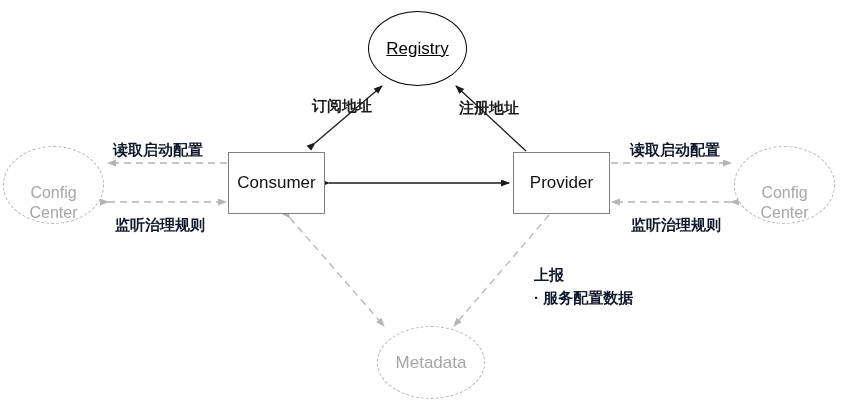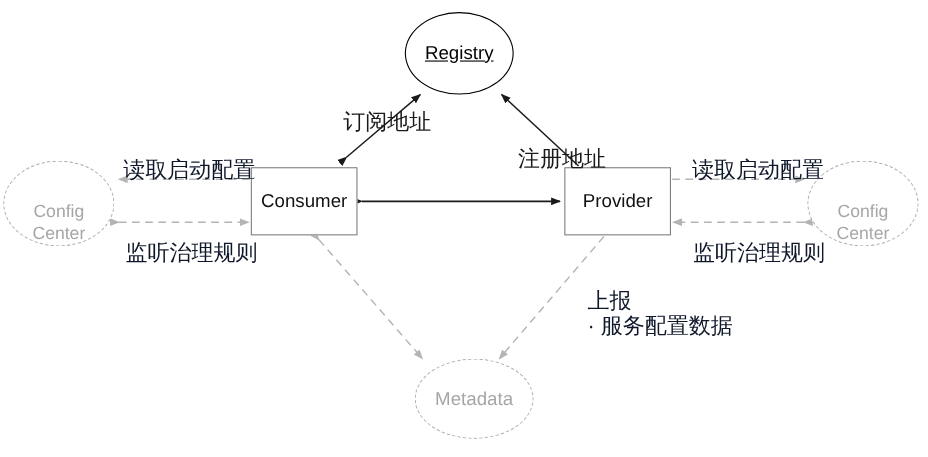--- a/index.html
+++ b/index.html
@@ -42,22 +42,23 @@
   }
   .node-config-left { left: 3px; }
   .node-config-right { left: 734px; }
   .node-metadata {
     left: 377px; top: 326px; width: 108px; height: 73px;
     border: 1.5px dashed #b4b4b4;
     font-size: 17px; color: #a6a6a6;
   }
   .edge-label {
     position: absolute;
-    font-size: 20px;
+    font-size: 15px;
     white-space: nowrap;
+    font-weight: bold;
   }
   .label-black { color: #1a1a1a; }
   .label-gray { color: #0f172a; }
   .label-center { text-align: center; width: 92px; }
   .multiline { line-height: 23px; }
 </style>
 </head>
 <body>
 
 <div id="canvas">
@@ -112,21 +113,21 @@
     <span>Config</span>
     <span>Center</span>
   </div>
 
   <div class="node ellipse node-metadata">
     <span>Metadata</span>
   </div>
 
   <div class="edge-label label-black" style="left:312px; top:97px;">订阅地址</div>
 
-  <div class="edge-label label-black" style="left:471px; top:99px;margin-top:32px;">注册地址</div>
+  <div class="edge-label label-black" style="left:459px; top:99px;">注册地址</div>
 
   <div class="edge-label label-gray label-center" style="left:112px; top:141px;">读取启动配置</div>
 
   <div class="edge-label label-gray label-center" style="left:114px; top:216px;">监听治理规则</div>
 
   <div class="edge-label label-gray label-center" style="left:629px; top:141px;">读取启动配置</div>
 
   <div class="edge-label label-gray label-center" style="left:630px; top:216px;">监听治理规则</div>
 
 

